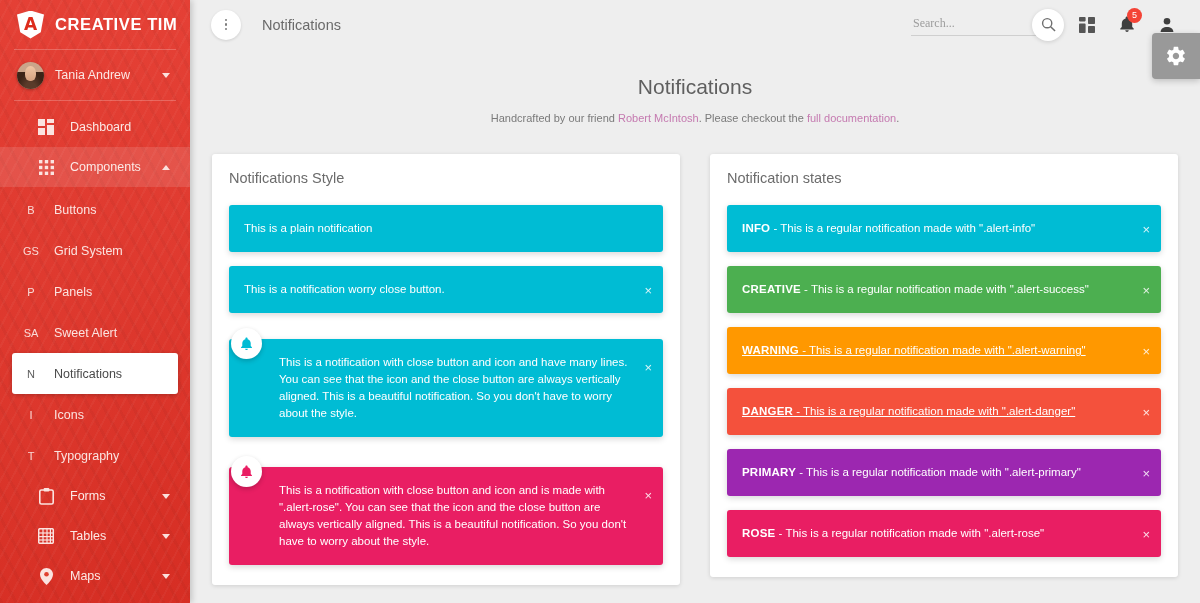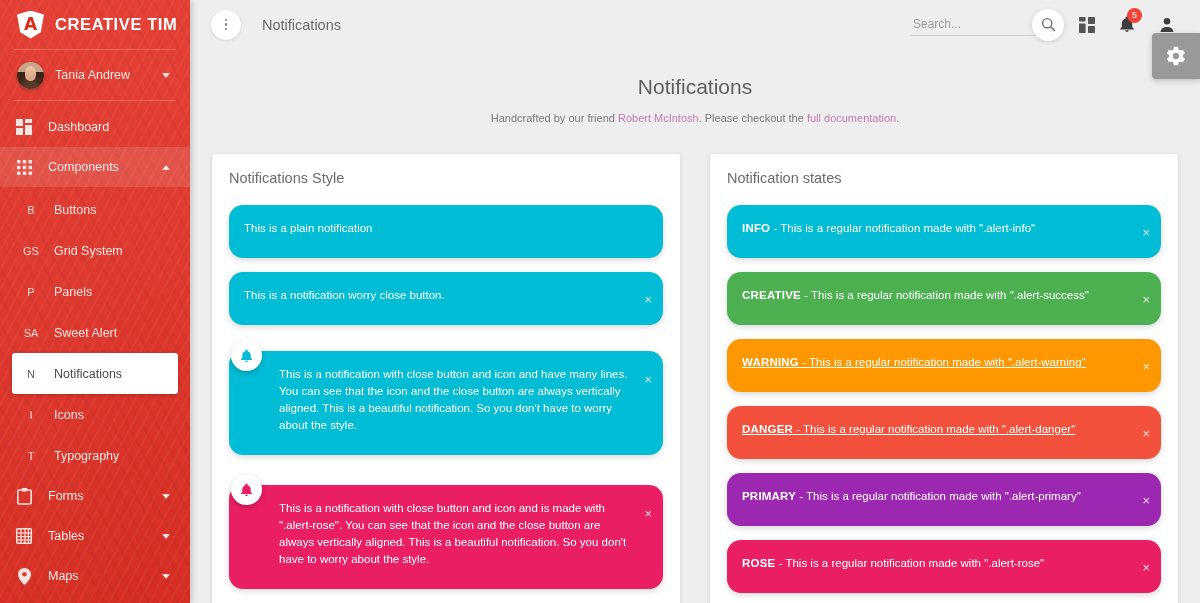--- a/index.html
+++ b/index.html
@@ -84,21 +84,21 @@
     width: 0; height: 0;
     border-left: 4.5px solid transparent; border-right: 4.5px solid transparent;
     border-top: 5px solid #fbe0dc;
   }
   .caret.up { border-top: none; border-bottom: 5px solid #fbe0dc; }
 
   .nav { padding-top: 6px; }
   .nav-item {
     position: relative;
     display: flex; align-items: center;
-    height: 40px; padding-left: 14px;
+    height: 40px; padding-left: 36px;
     color: #fce9e6; font-size: 12.5px;
   }
   .nav-item.active-parent { background: rgba(255,255,255,0.12); }
   .nav-ico {
     width: 20px; height: 20px; margin-right: 14px;
     display: flex; align-items: center; justify-content: center;
     flex: 0 0 auto;
   }
   .nav-label { white-space: nowrap; }
 
@@ -138,21 +138,21 @@
   .topbar-title { margin-left: 21px; color: #6a6a6a; font-size: 14.5px; }
   .topbar-right {
     margin-left: auto; display: flex; align-items: center;
     padding-right: 16px;
   }
   .search-wrap { position: relative; display: flex; align-items: center; }
   .search-input {
     width: 125px; border: none; background: transparent;
     border-bottom: 1px solid #cfcfcf;
     font-size: 12px; color: #a21caf; padding: 3px 2px 4px 2px;
-    outline: none; font-family: Liberation Sans, sans-serif;
+    outline: none; font-family: Liberation Serif, serif;
   }
   .search-input::placeholder { color: #9d9d9d; }
   .search-btn {
     width: 32px; height: 32px; border-radius: 50%; background: #fff;
     margin-left: -4px; display: flex; align-items: center; justify-content: center;
     box-shadow: 0 1px 4px rgba(0,0,0,0.14); cursor: pointer;
   }
   .icon-btn {
     width: 34px; height: 34px; margin-left: 6px;
     display: flex; align-items: center; justify-content: center;
@@ -185,23 +185,23 @@
   }
   .card {
     flex: 1 1 0; background: #fff; border-radius: 3px;
     box-shadow: 0 1px 4px rgba(0,0,0,0.13);
     padding: 16px 17px 20px 17px;
     align-self: flex-start;
   }
   .card-title { font-size: 14.5px; color: #6b6b6b; margin-bottom: 19px; }
 
   .alert {
-    position: relative; border-radius: 14px;
+    position: relative; border-radius: 3px;
     color: #fff; font-size: 11.5px; line-height: 17px;
-    padding: 15px 34px 21px 15px;
+    padding: 15px 34px 15px 15px;
     margin-bottom: 14px;
     box-shadow: 0 2px 6px rgba(0,0,0,0.16);
   }
   .alert.with-icon { padding-left: 50px; min-height: 74px; }
   .alert .close {
     position: absolute; right: 11px; top: 50%; transform: translateY(-50%);
     font-size: 13px; color: rgba(255,255,255,0.85); cursor: pointer;
     line-height: 1; font-family: "Liberation Sans", sans-serif;
   }
   .alert-icon {

